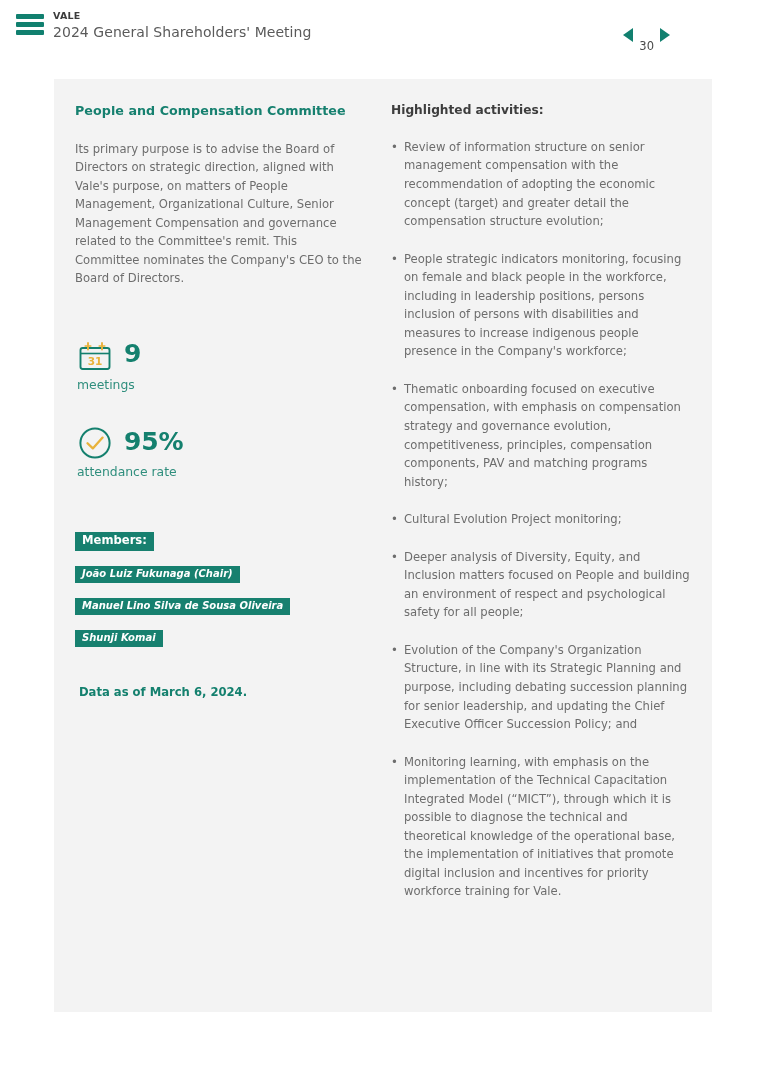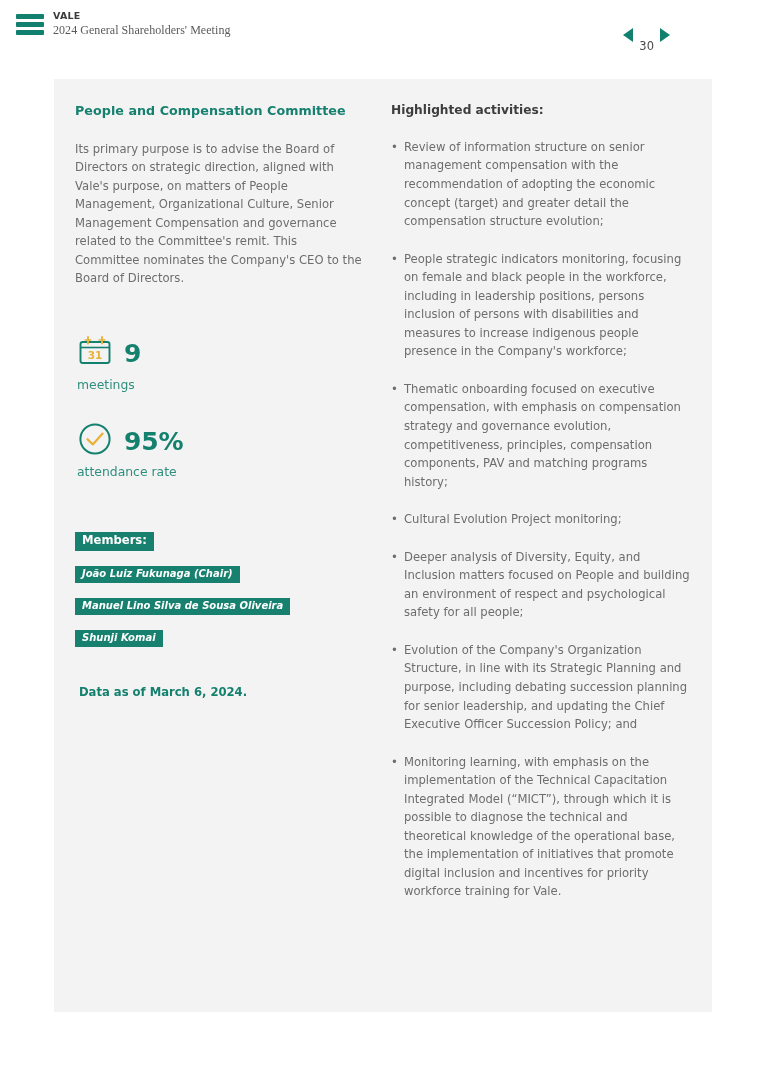--- a/index.html
+++ b/index.html
@@ -52,26 +52,25 @@
     line-height: 1.15;
   }
   .brand-title {
     font-size: 9.5px;
     font-weight: bold;
     color: #3c3c3c;
     letter-spacing: 0.2px;
     display: block;
   }
   .brand-sub {
-    font-size: 12px;
+    font-size: 14px;
     color: #5a5a5a;
     display: block;
     margin-top: 2px;
     letter-spacing: 0.05px;
-    font-family: Liberation Serif, serif;
   }
 
   .pager {
     position: absolute;
     right: 14px;
     top: 16px;
     display: flex;
     align-items: center;
     gap: 6px;
   }
@@ -161,21 +160,21 @@
     display: flex;
     align-items: center;
     gap: 9px;
     height: 40px;
   }
   .stat-icon {
     width: 40px;
     height: 40px;
     flex: 0 0 40px;
     display: flex;
-    align-items: flex-start;
+    align-items: flex-end;
     justify-content: center;
   }
   .stat-value {
     font-size: 25px;
     font-weight: bold;
     color: #14806e;
     line-height: 1;
     letter-spacing: -0.2px;
   }
   .stat-label {

